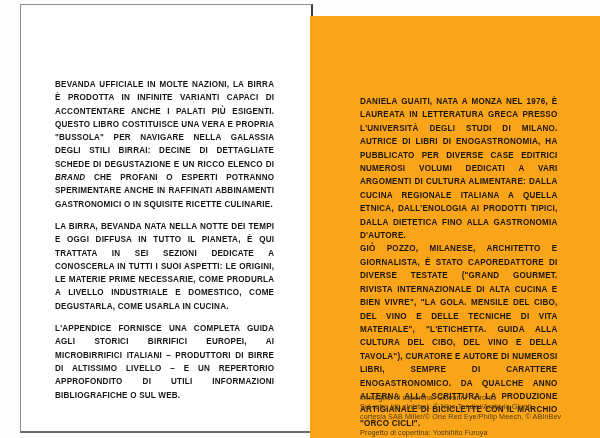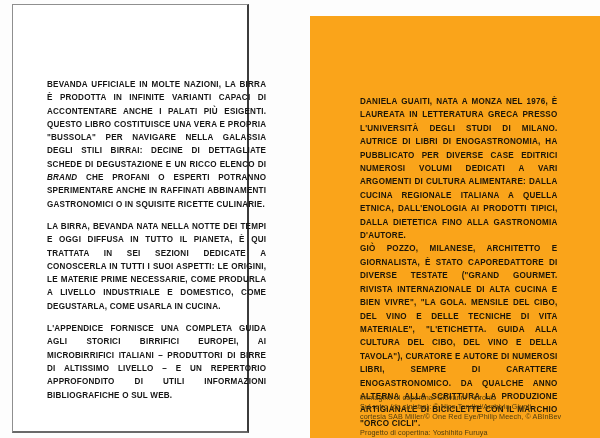--- a/index.html
+++ b/index.html
@@ -7,23 +7,23 @@
     position: relative;
     width: 600px;
     height: 438px;
     background: #fdfdfd;
     overflow: hidden;
     font-family: "Liberation Sans", sans-serif;
   }
   
   .left-flap {
     position: absolute;
-    left: 12px;
+    left: 20px;
     top: 4px;
-    width: 237px;
+    width: 293px;
     height: 429px;
     box-sizing: border-box;
     background: #ffffff;
     border-top: 1px solid #8f8f8f;
     border-left: 1px solid #8f8f8f;
     border-bottom: 2px solid #6a6a6a;
     border-right: 2px solid #3c3c3c;
   }
   .left-text {
     position: absolute;

